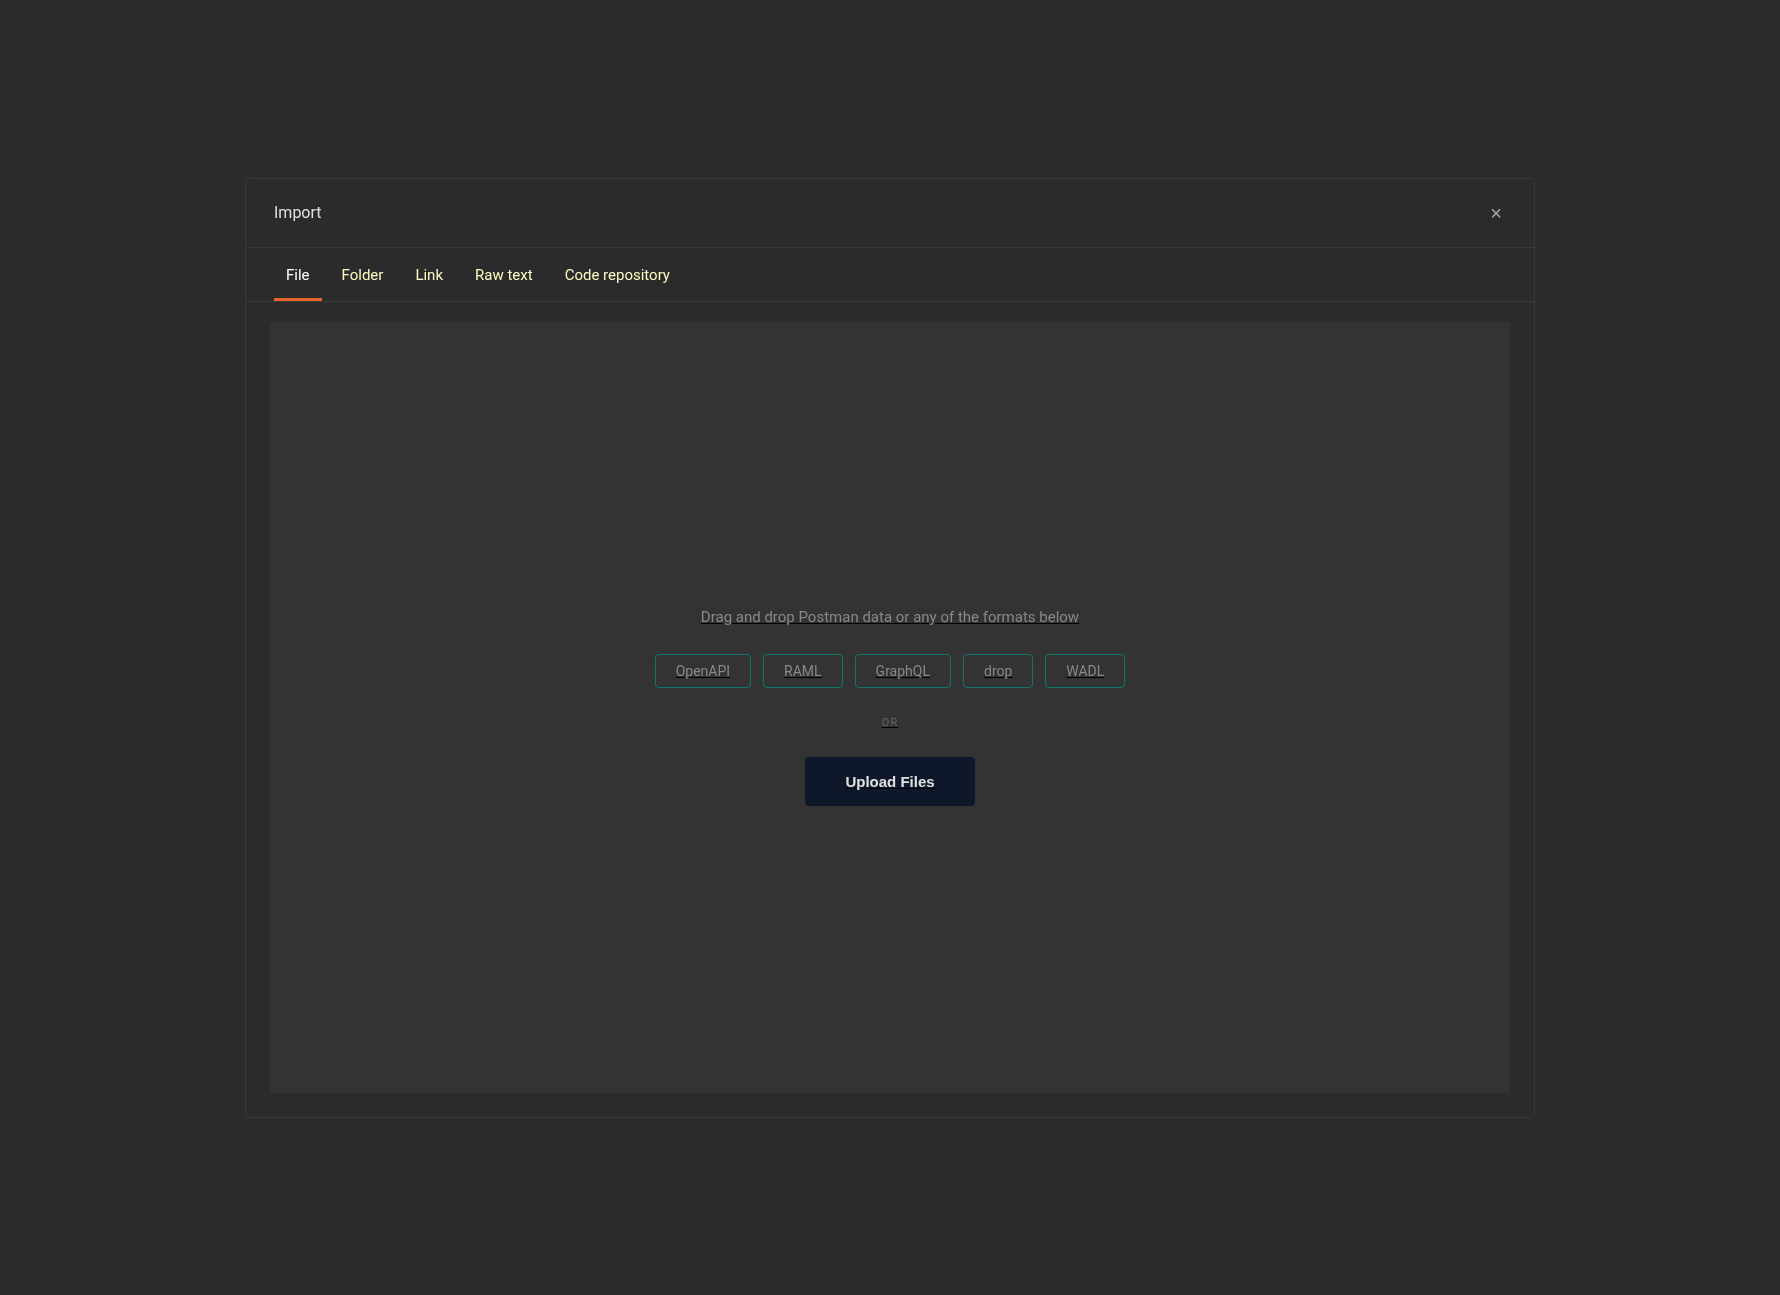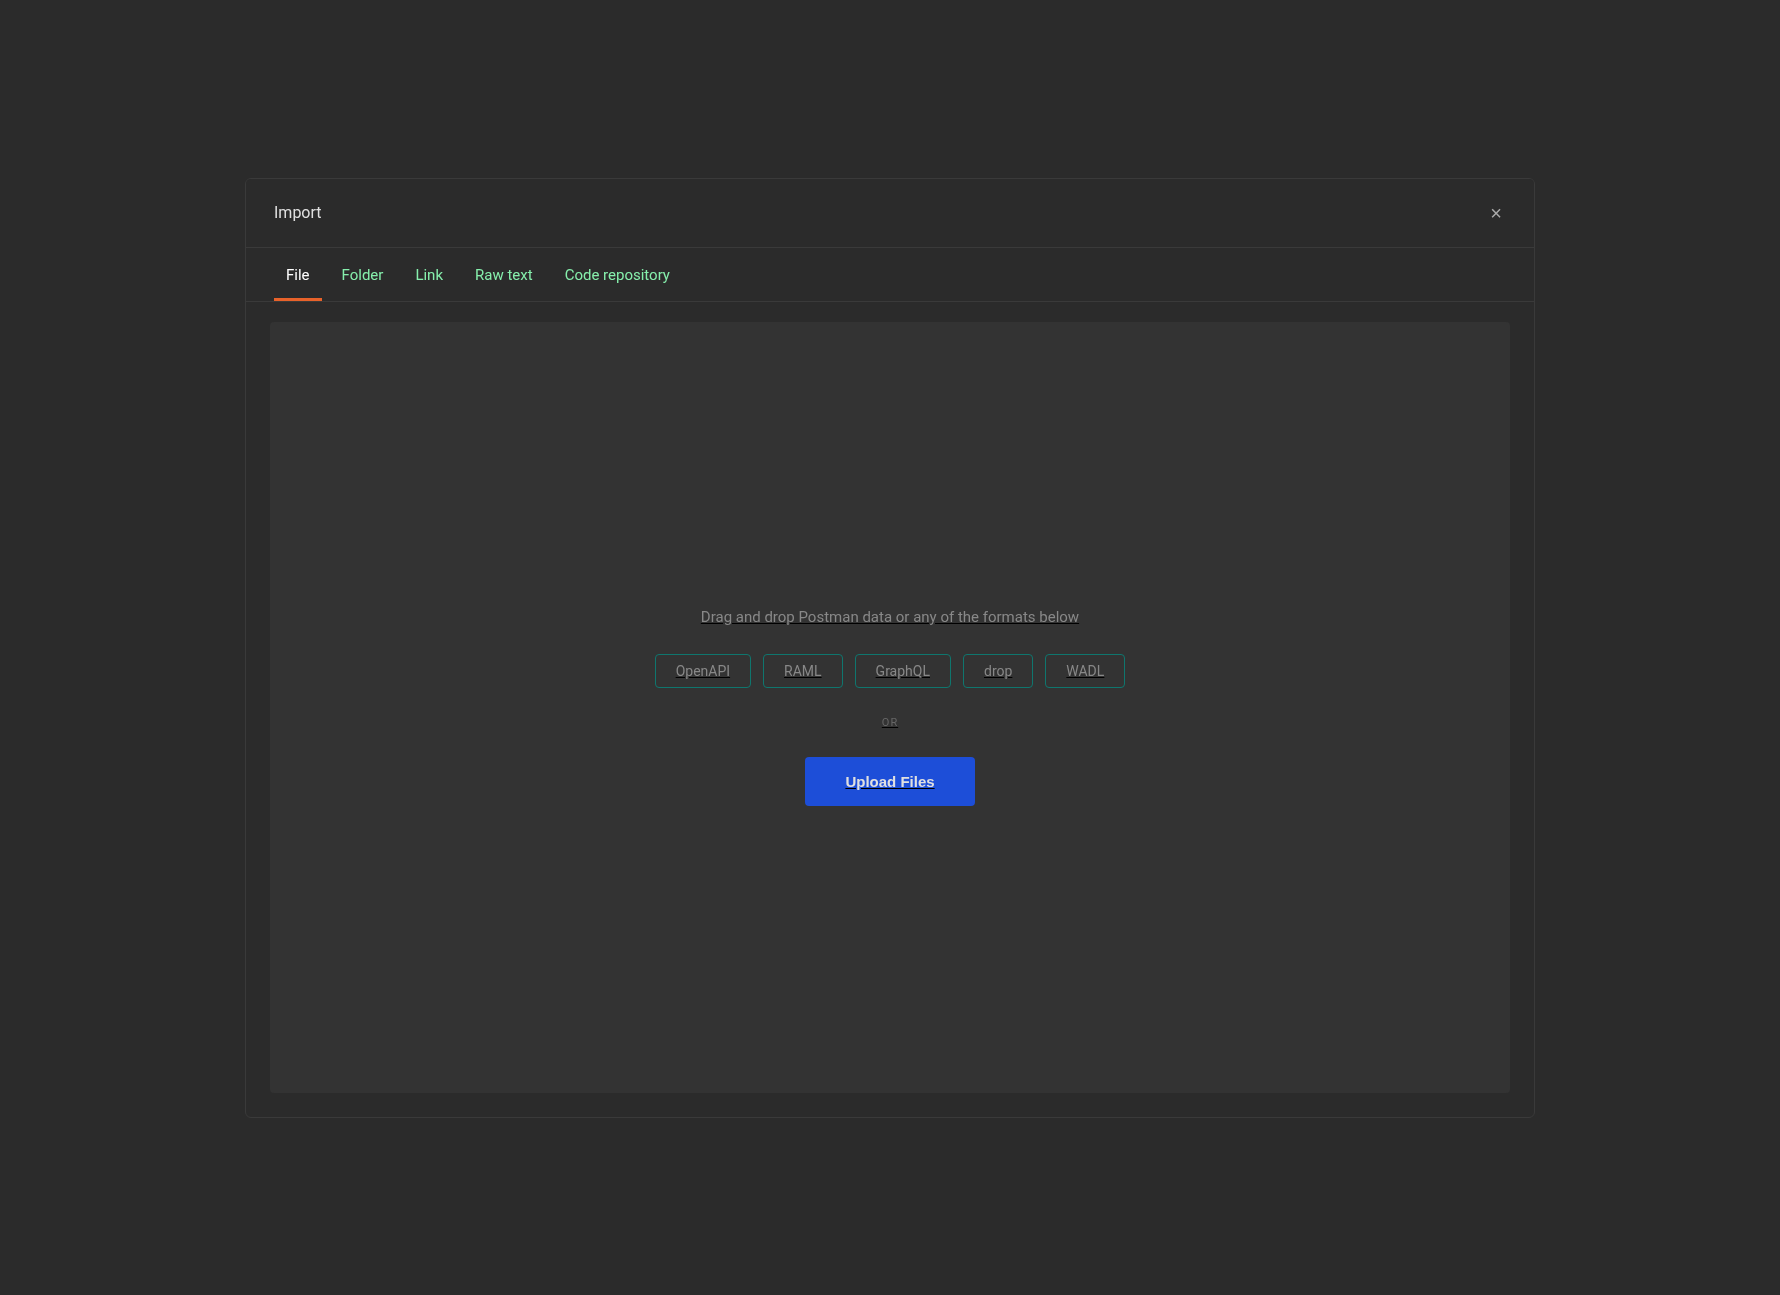--- a/index.html
+++ b/index.html
@@ -62,21 +62,21 @@
       display: flex;
       align-items: center;
       padding: 0 28px;
       background-color: #2b2b2b;
       border-bottom: 1px solid #3a3a3a;
       flex-shrink: 0;
     }
 
     .tab {
       padding: 18px 12px 14px 12px;
-      color: #86efac;
+      color: #fef9c3;
       font-size: 15px;
       cursor: pointer;
       border-bottom: 3px solid transparent;
       margin-right: 8px;
       white-space: nowrap;
     }
 
     .tab.active {
       color: #ffffff;
       border-bottom: 3px solid #e8622a;
@@ -121,21 +121,21 @@
       background: transparent;
     }
 
     .or-divider {
       color: #666;
       font-size: 11px;
       letter-spacing: 1px;
     }
 
     .upload-button {
-      background-color: #1d4ed8;
+      background-color: #0f172a;
       border: none;
       border-radius: 4px;
       color: #e0e0e0;
       font-size: 15px;
       font-weight: 600;
       padding: 16px 40px;
       cursor: pointer;
     }
   </style>
 </head>

